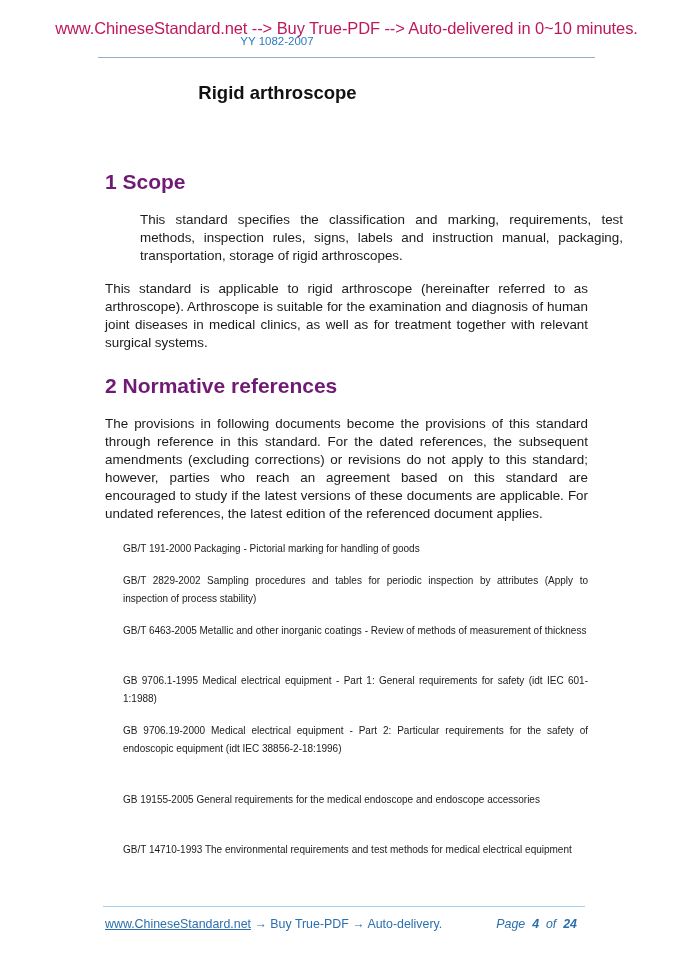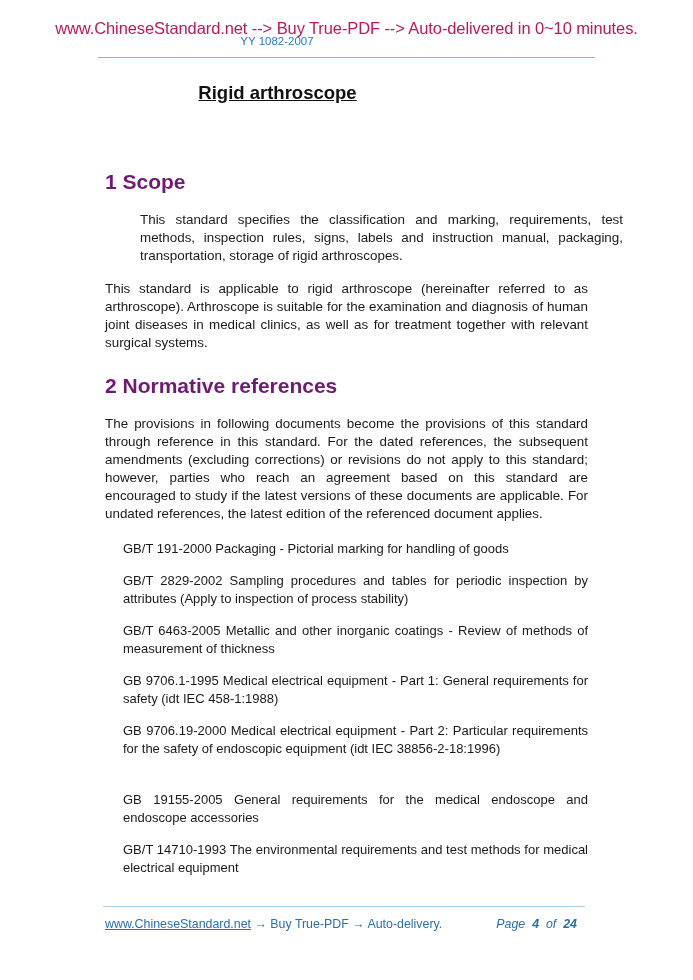--- a/index.html
+++ b/index.html
@@ -47,21 +47,20 @@
     .doc-title {
       position: absolute;
       top: 82px;
       left: 0;
       width: 555px;
       text-align: center;
       font-size: 18.5px;
       font-weight: bold;
       color: #111;
       margin: 0;
-      text-decoration: underline;
     }
     .content {
       position: absolute;
       left: 105px;
       top: 0;
       width: 483px;
     }
     h2.section-heading {
       position: absolute;
       left: 0;
@@ -79,21 +78,21 @@
       font-size: 13.4px;
       line-height: 18px;
       text-align: justify;
       color: #1a1a1a;
     }
     p.ref {
       position: absolute;
       left: 18px;
       width: 465px;
       margin: 0;
-      font-size: 13px;
+      font-size: 10px;
       line-height: 18px;
       text-align: justify;
       color: #1a1a1a;
     }
     .footer-rule {
       position: absolute;
       top: 906px;
       left: 103px;
       width: 482px;
       height: 1px;
@@ -145,21 +144,21 @@
   <p class="para" style="top:211px;margin-left:35px;">This standard specifies the classification and marking, requirements, test methods, inspection rules, signs, labels and instruction manual, packaging, transportation, storage of rigid arthroscopes.</p>
   <p class="para" style="top:280px;">This standard is applicable to rigid arthroscope (hereinafter referred to as arthroscope). Arthroscope is suitable for the examination and diagnosis of human joint diseases in medical clinics, as well as for treatment together with relevant surgical systems.</p>
 
   <h2 class="section-heading" style="top:374px;">2 Normative references</h2>
 
   <p class="para" style="top:415px;">The provisions in following documents become the provisions of this standard through reference in this standard. For the dated references, the subsequent amendments (excluding corrections) or revisions do not apply to this standard; however, parties who reach an agreement based on this standard are encouraged to study if the latest versions of these documents are applicable. For undated references, the latest edition of the referenced document applies.</p>
 
   <p class="ref" style="top:540px;">GB/T 191-2000 Packaging - Pictorial marking for handling of goods</p>
   <p class="ref" style="top:572px;">GB/T 2829-2002 Sampling procedures and tables for periodic inspection by attributes (Apply to inspection of process stability)</p>
   <p class="ref" style="top:622px;">GB/T 6463-2005 Metallic and other inorganic coatings - Review of methods of measurement of thickness</p>
-  <p class="ref" style="top:672px;">GB 9706.1-1995 Medical electrical equipment - Part 1: General requirements for safety (idt IEC 458-1:1988)</p>
+  <p class="ref" style="top:672px;">GB 9706.1-1995 Medical electrical equipment - Part 1: General requirements for safety (idt IEC 601-1:1988)</p>
   <p class="ref" style="top:722px;">GB 9706.19-2000 Medical electrical equipment - Part 2: Particular requirements for the safety of endoscopic equipment (idt IEC 38856-2-18:1996)</p>
   <p class="ref" style="top:791px;">GB 19155-2005 General requirements for the medical endoscope and endoscope accessories</p>
   <p class="ref" style="top:841px;">GB/T 14710-1993 The environmental requirements and test methods for medical electrical equipment</p>
 </div>
 
 <div class="footer-rule"></div>
 
 <div class="footer">
   <span class="footer-left">
     <a class="footer-link">www.ChineseStandard.net</a><span> → Buy True-PDF → Auto-delivery.</span>

